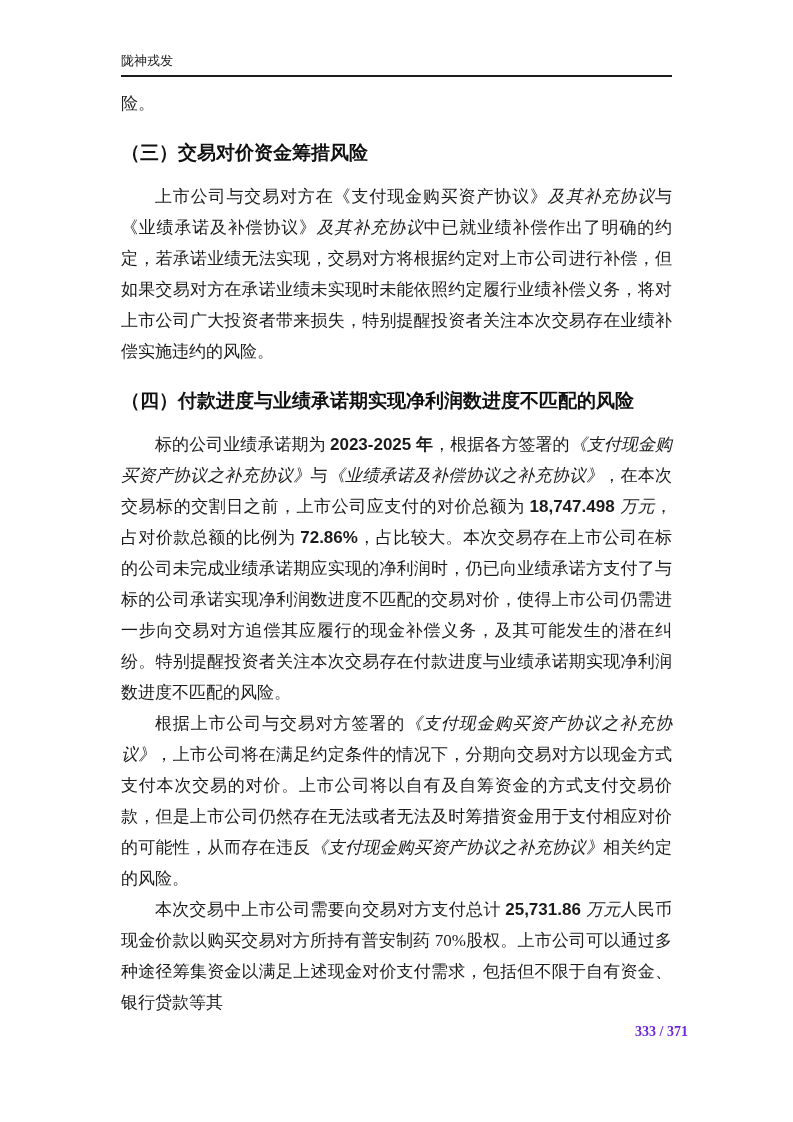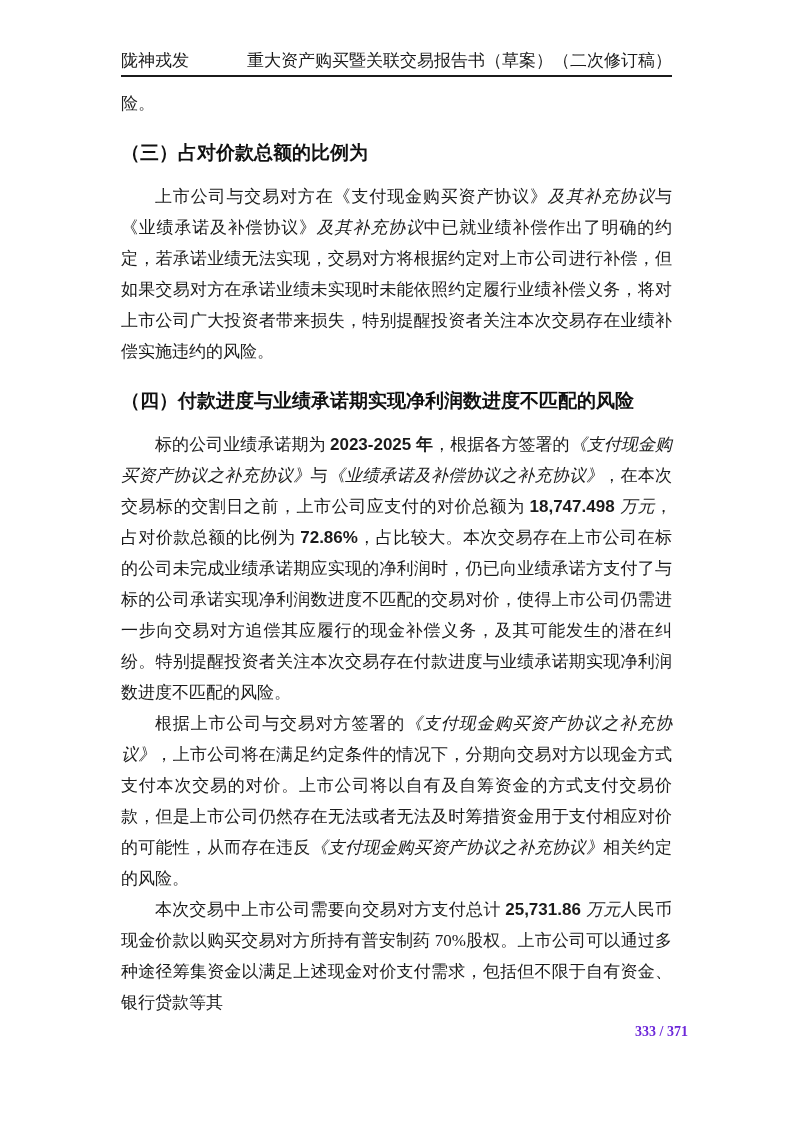--- a/index.html
+++ b/index.html
@@ -12,21 +12,21 @@
     box-sizing: border-box;
     padding: 52px 121px 0 121px;
     font-family: "Liberation Serif", "DejaVu Serif", serif;
     color: #1b1b1b;
     overflow: hidden;
   }
   .page-header {
     display: flex;
     justify-content: space-between;
     align-items: flex-end;
-    font-size: 17px;
+    font-size: 13px;
     line-height: 18px;
     padding-bottom: 5px;
     border-bottom: 2px solid #1b1b1b;
   }
   .body-text {
     margin: 0;
     font-size: 17px;
     line-height: 31px;
     text-align: justify;
     text-indent: 2em;
@@ -61,28 +61,27 @@
     color: #6d28d9;
   }
 </style>
 </head>
 <body>
 
 <div class="page">
 
   <header class="page-header">
     <span>陇神戎发</span>
-    <span>重大资产购买暨关联交易报告书（草案）（二次修订稿）</span>
   </header>
 
   <main>
 
     <p class="body-text carryover">险。</p>
 
-    <h2 class="section-heading">（三）占对价款总额的比例为</h2>
+    <h2 class="section-heading">（三）交易对价资金筹措风险</h2>
     <p class="body-text para"><span class="run-n">上市公司与交易对方在《支付现金购买资产协议》</span><span class="run-bk">及其补充协议</span><span class="run-n">与《业绩承诺及补偿协议》</span><span class="run-bk">及其补充协议</span><span class="run-n">中已就业绩补偿作出了明确的约定，若承诺业绩无法实现，交易对方将根据约定对上市公司进行补偿，但如果交易对方在承诺业绩未实现时未能依照约定履行业绩补偿义务，将对上市公司广大投资者带来损失，特别提醒投资者关注本次交易存在业绩补偿实施违约的风险。</span></p>
 
     <h2 class="section-heading">（四）付款进度与业绩承诺期实现净利润数进度不匹配的风险</h2>
     <p class="body-text para"><span class="run-n">标的公司业绩承诺期为 </span><span class="run-b">2023-2025 年</span><span class="run-n">，根据各方签署的</span><span class="run-bk">《支付现金购买资产协议之补充协议》</span><span class="run-n">与</span><span class="run-bk">《业绩承诺及补偿协议之补充协议》</span><span class="run-n">，在本次交易标的交割日之前，上市公司应支付的对价总额为 </span><span class="run-b">18,747.498 </span><span class="run-bk">万元</span><span class="run-n">，占对价款总额的比例为 </span><span class="run-b">72.86%</span><span class="run-n">，占比较大。本次交易存在上市公司在标的公司未完成业绩承诺期应实现的净利润时，仍已向业绩承诺方支付了与标的公司承诺实现净利润数进度不匹配的交易对价，使得上市公司仍需进一步向交易对方追偿其应履行的现金补偿义务，及其可能发生的潜在纠纷。特别提醒投资者关注本次交易存在付款进度与业绩承诺期实现净利润数进度不匹配的风险。</span></p>
 
     <p class="body-text para"><span class="run-n">根据上市公司与交易对方签署的</span><span class="run-bk">《支付现金购买资产协议之补充协议》</span><span class="run-n">，上市公司将在满足约定条件的情况下，分期向交易对方以现金方式支付本次交易的对价。上市公司将以自有及自筹资金的方式支付交易价款，但是上市公司仍然存在无法或者无法及时筹措资金用于支付相应对价的可能性，从而存在违反</span><span class="run-bk">《支付现金购买资产协议之补充协议》</span><span class="run-n">相关约定的风险。</span></p>
 
     <p class="body-text para"><span class="run-n">本次交易中上市公司需要向交易对方支付总计 </span><span class="run-b">25,731.86 </span><span class="run-bk">万元</span><span class="run-n">人民币现金价款以购买交易对方所持有普安制药 70%股权。上市公司可以通过多种途径筹集资金以满足上述现金对价支付需求，包括但不限于自有资金、银行贷款等其</span></p>
 
   </main>

